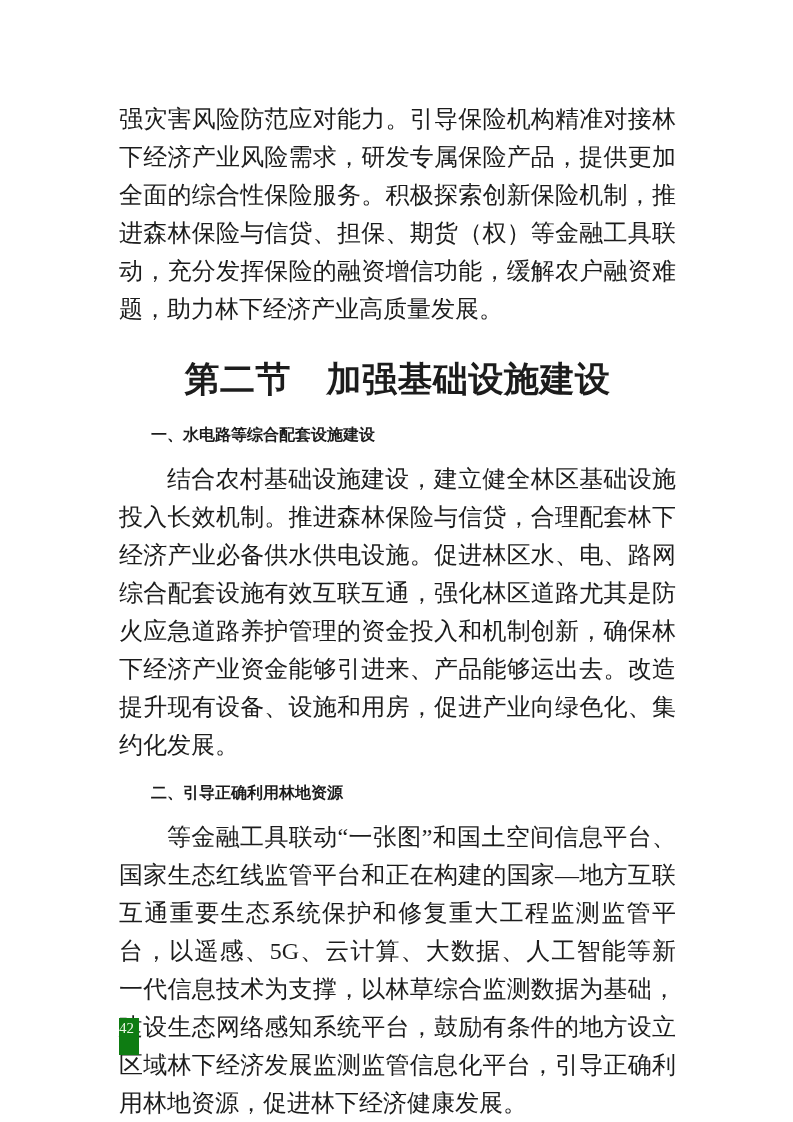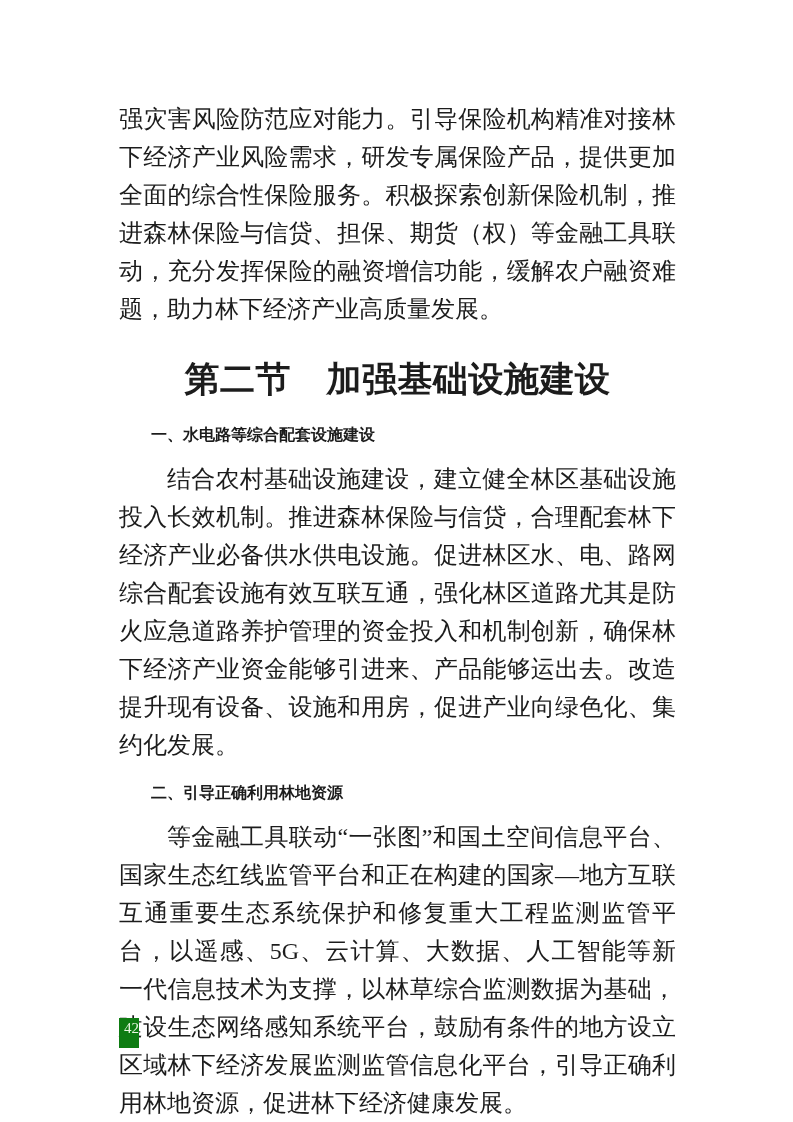--- a/index.html
+++ b/index.html
@@ -52,24 +52,24 @@
     margin-top: 6px;
   }
   .sub-heading.second {
     margin-top: 10px;
   }
   .page-badge {
     position: absolute;
     left: 119px;
     top: 1018px;
     width: 20px;
-    height: 30px;
+    height: 37px;
     font-size: 15px;
     line-height: 20px;
-    text-align: right;
+    text-align: left;
     font-family: "Liberation Serif", "DejaVu Serif", serif;
   }
 </style>
 </head>
 <body>
 
 <div class="content">
 
   <p class="para">强灾害风险防范应对能力。引导保险机构精准对接林下经济产业风险需求，研发专属保险产品，提供更加全面的综合性保险服务。积极探索创新保险机制，推进森林保险与信贷、担保、期货（权）等金融工具联动，充分发挥保险的融资增信功能，缓解农户融资难题，助力林下经济产业高质量发展。</p>
 

